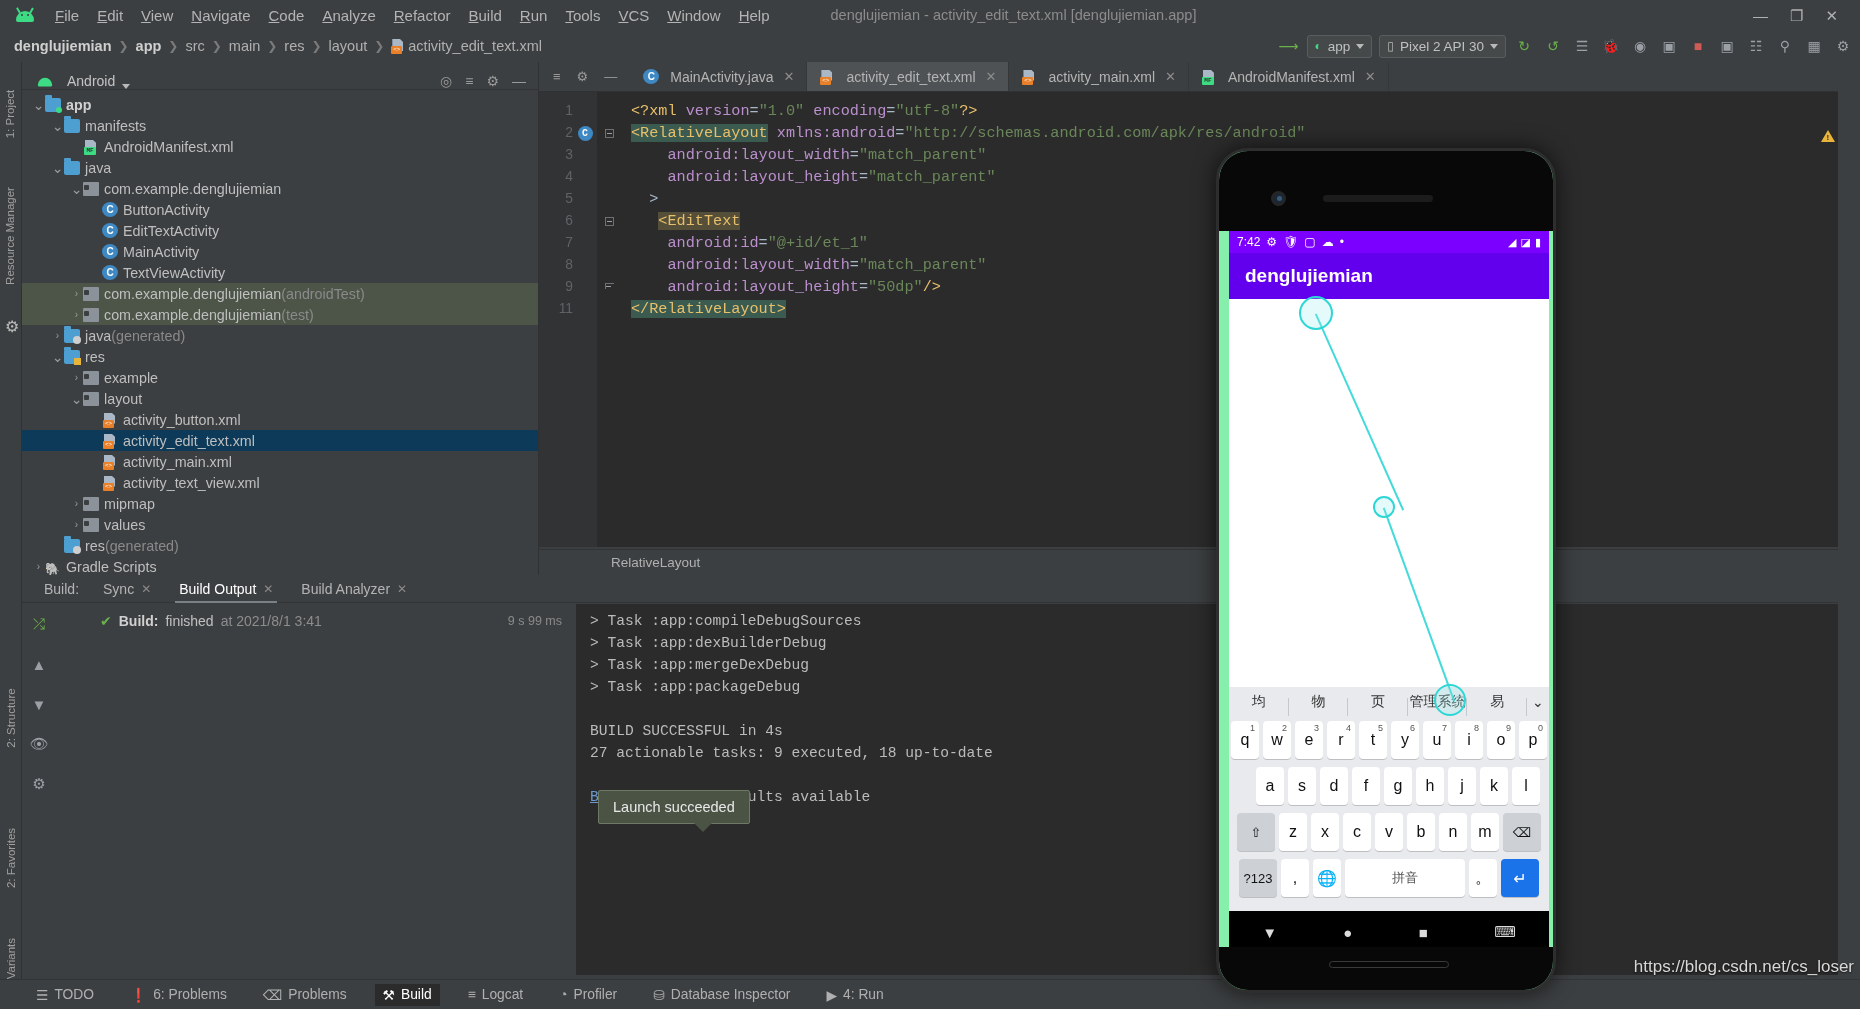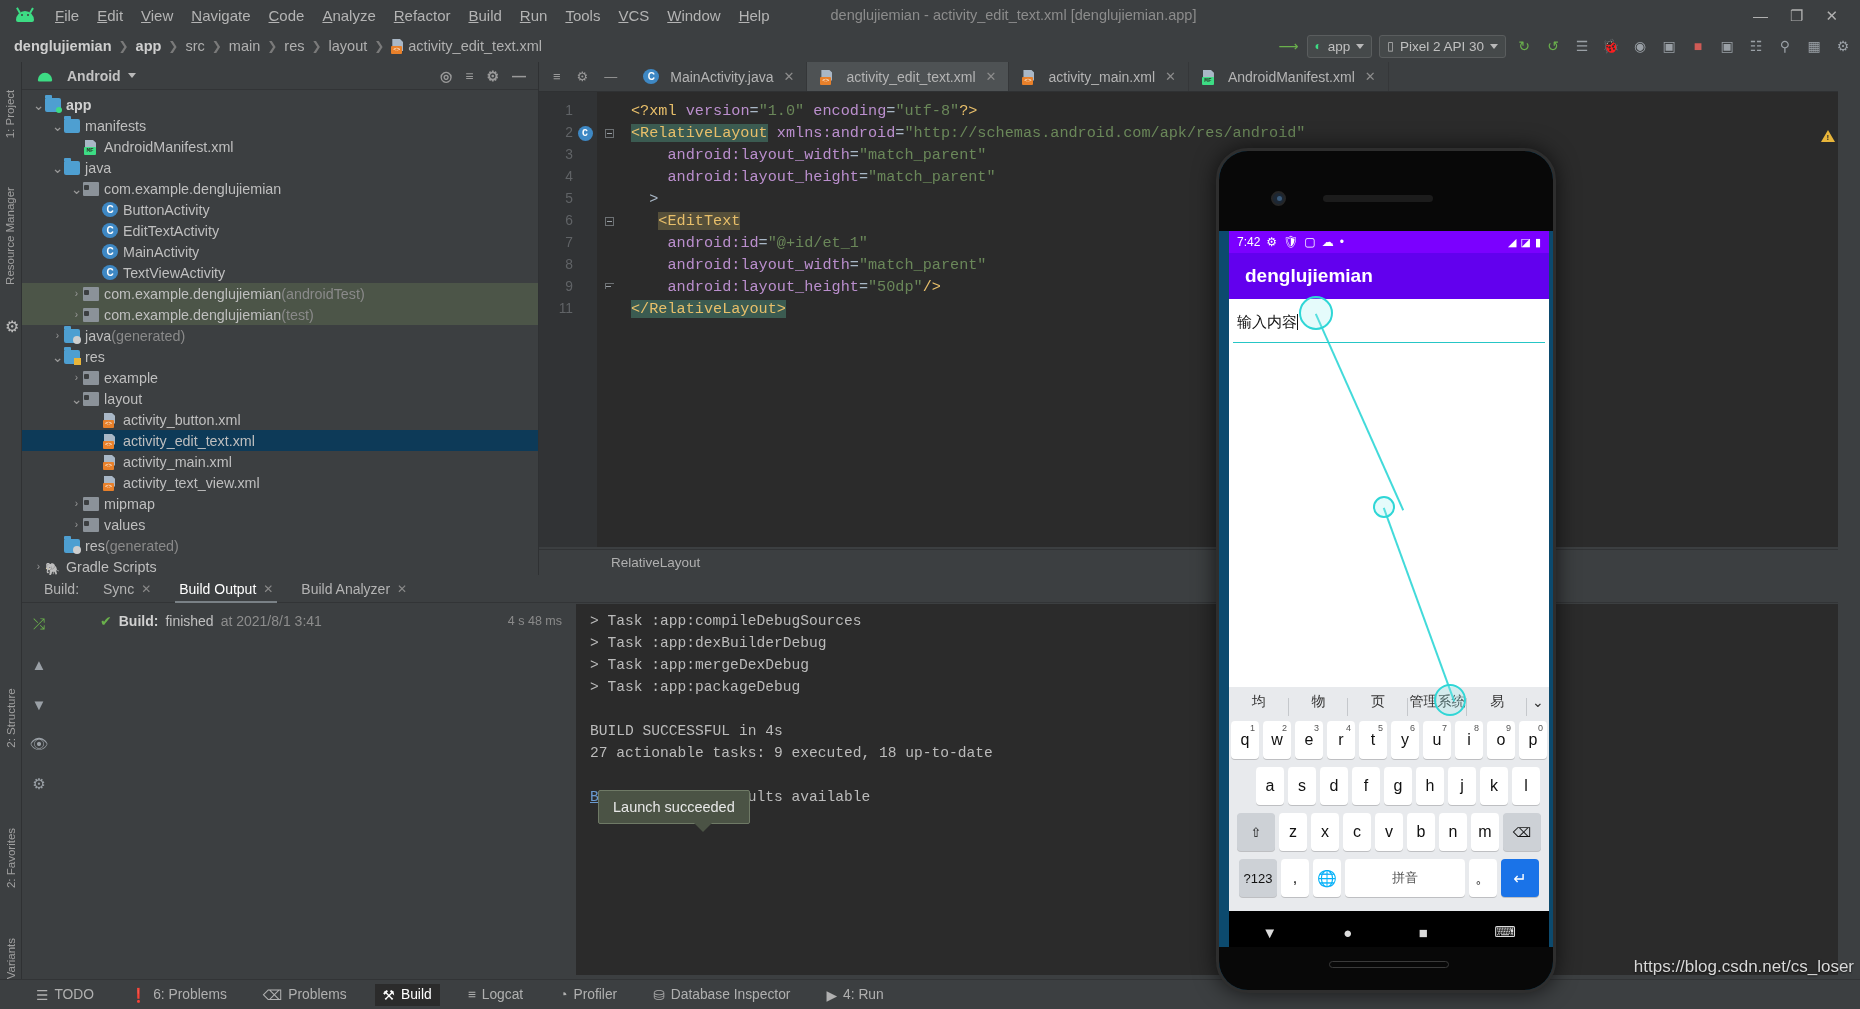--- a/index.html
+++ b/index.html
@@ -77,22 +77,22 @@
     transform: rotate(-90deg); font-size: 11.5px; color: #a0a0a0; white-space: nowrap;
   }
   .vicon { position:absolute; left:5px; width:13px; height:13px; }
 
   
   .projpanel {
     position: absolute; left: 22px; top: 62px; width: 517px; height: 513px;
     background: #3c3f41; border-right: 1px solid #2f3133;
   }
   .proj-head {
-    height: 28px; display: flex; align-items: center; padding-left: 12px; gap: 7px;
-    font-size: 14px; color: #c3c3c3; border-bottom: 1px solid #323436; font-weight: bold;
+    height: 28px; display: flex; align-items: flex-end; padding-left: 12px; gap: 7px;
+    font-size: 14px; color: #c3c3c3; border-bottom: 1px solid #323436;
   }
   .proj-head-icons { margin-left: auto; display: flex; gap: 13px; padding-right: 12px; color:#9a9a9a; font-size: 14px;}
   .tree { padding-top: 4px; font-size: 14.3px; }
   .trow { height: 21px; display: flex; align-items: center; white-space: nowrap; color: #bfbfbf; }
   .trow.hl-green { background: #4c5548; }
   .trow.hl-sel { background: #0d3a58; }
   .arrow { width: 13px; text-align: center; color: #9a9a9a; font-size: 10px; flex: 0 0 13px; }
   .arrow.none { visibility: hidden; }
   .fico { width: 16px; height: 14px; margin-right: 5px; position: relative; flex: 0 0 16px;}
   .fico.folder { background: #4e9fd1; border-radius: 1px 2px 2px 2px; }
@@ -223,21 +223,21 @@
   }
   .sb-item { display: flex; align-items: center; gap: 6px; padding: 3px 8px; white-space: nowrap; }
   .sb-item.active { background: #2b2b2b; color: #ffffff; }
 
   
   .rightstrip { position: absolute; right: 0; top: 62px; width: 22px; height: 947px; background: #3c3f41; }
 
   
   .phone {
     position: absolute; left: 1216px; top: 148px; width: 340px; height: 845px;
-    background: #0c4a6e; border-radius: 32px; border: 3px solid #2e2e2e;
+    background: #86efac; border-radius: 32px; border: 3px solid #2e2e2e;
     box-shadow: 0 0 22px rgba(0,0,0,.65); z-index: 30; overflow: hidden;
   }
   .phone-top { position: absolute; left: 0; top: 0; width: 100%; height: 80px; background: #080808; }
   .phone-cam { position: absolute; left: 52px; top: 40px; width: 15px; height: 15px; border-radius: 50%;
                background: #1d2733; border: 2px solid #262626; }
   .phone-cam:after{content:"";position:absolute;left:4px;top:3px;width:5px;height:5px;border-radius:50%;background:#3a5a7a;}
   .phone-speaker { position: absolute; left: 104px; top: 44px; width: 110px; height: 7px; border-radius: 4px; background: #1c1c1c; }
   .screen { position: absolute; left: 10px; top: 80px; width: 320px; height: 680px; background: #ffffff; overflow: hidden; }
   .sysbar { height: 22px; background: #7b00ff; display: flex; align-items: center; padding: 0 8px; color: #fff; font-size: 12px; gap:6px;}
   .sysbar .right { margin-left: auto; display: flex; align-items: center; gap: 4px; font-size: 11px;}
@@ -638,21 +638,21 @@
         <span class="bt-ico">👁</span>
         <span class="bt-ico">⚙</span>
       </div>
       <div class="build-tree">
         <div class="build-tree-row">
           <span class="chk">✔</span>
           <span style="font-weight:bold;color:#d0d0d0;">Build:</span>
           <span style="color:#c0c0c0;">finished</span>
           <span style="color:#8d8d8d;">at 2021/8/1 3:41</span>
         </div>
-        <div class="dur">4 s 48 ms</div>
+        <div class="dur">9 s 99 ms</div>
       </div>
       <div class="build-console" id="build-console">
           <div class="bl">&gt; Task :app:compileDebugSources</div>
           <div class="bl">&gt; Task :app:dexBuilderDebug</div>
           <div class="bl">&gt; Task :app:mergeDexDebug</div>
           <div class="bl">&gt; Task :app:packageDebug</div>
           <div class="bl"></div>
           <div class="bl">BUILD SUCCESSFUL in 4s</div>
           <div class="bl">27 actionable tasks: 9 executed, 18 up-to-date</div>
           <div class="bl"></div>
@@ -720,25 +720,20 @@
           <span>◢</span>
           <span>◪</span>
           <span>▮</span>
         </span>
       </div>
 
       <div class="appbar">
         <span>denglujiemian</span>
       </div>
 
-      <div class="app-content">
-        <div class="et-field">
-          <span>输入内容</span><span class="caret-bar"></span>
-        </div>
-      </div>
 
       <div class="kb">
         <div class="kb-suggest" id="kb-suggest">
             <div class="kb-sug">均</div>
             <div class="kb-sug">物</div>
             <div class="kb-sug">页</div>
             <div class="kb-sug">管理系统</div>
             <div class="kb-sug">易</div>
             <div class="kb-sug" style="flex: 0 0 22px;">⌄</div>
           </div>

